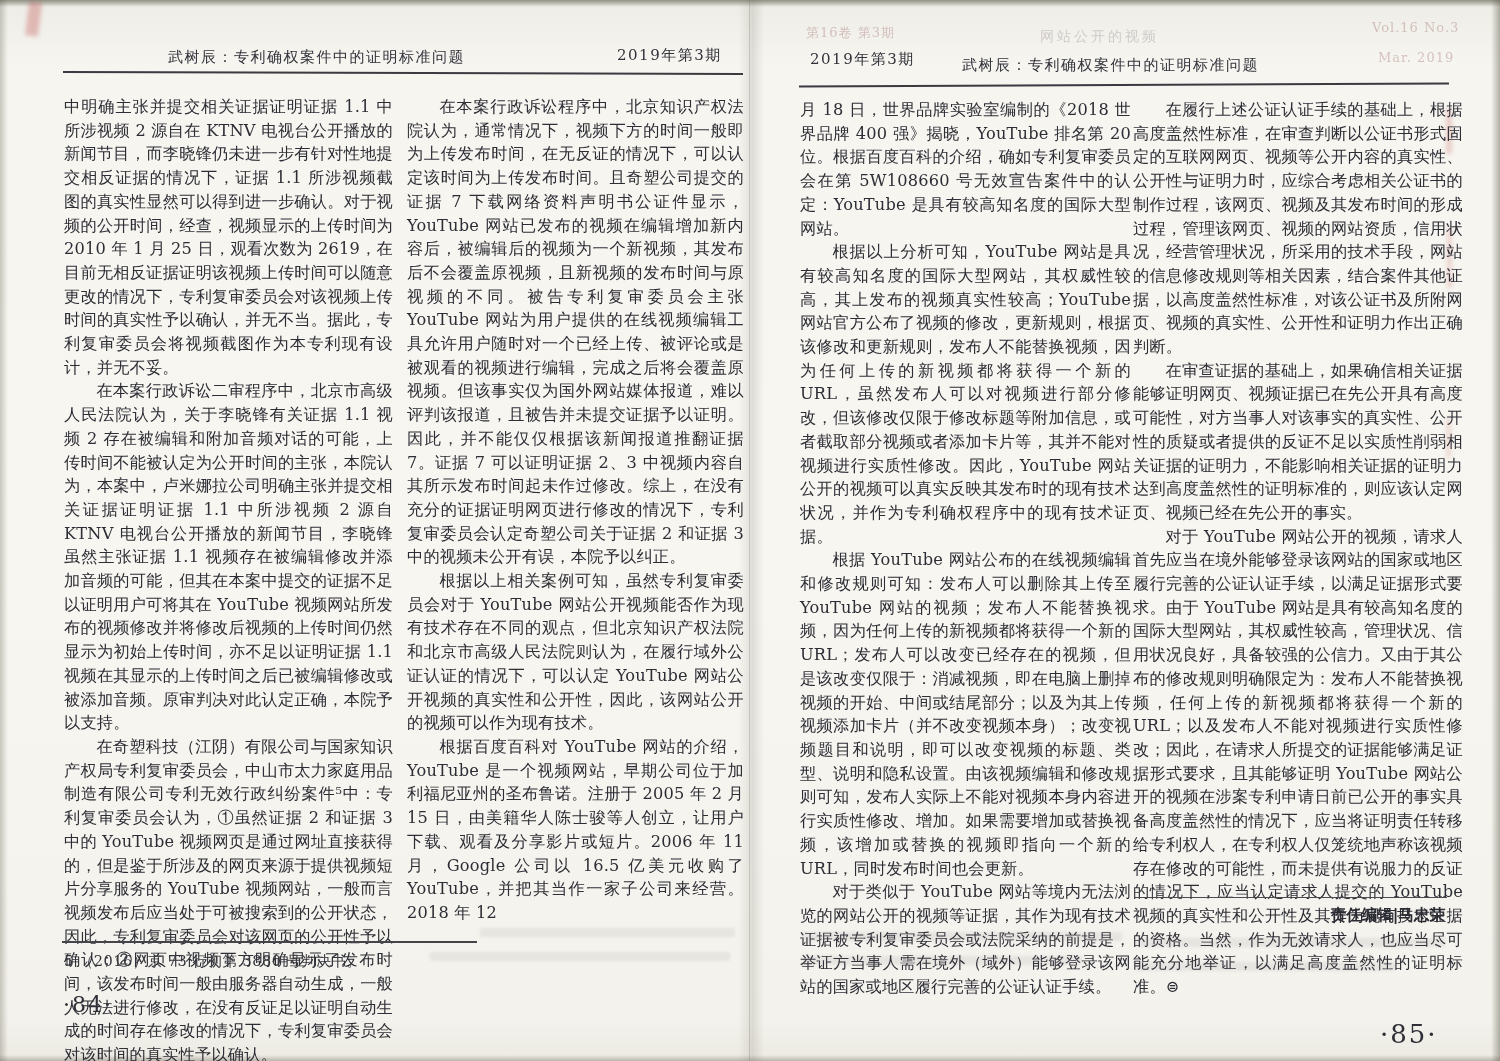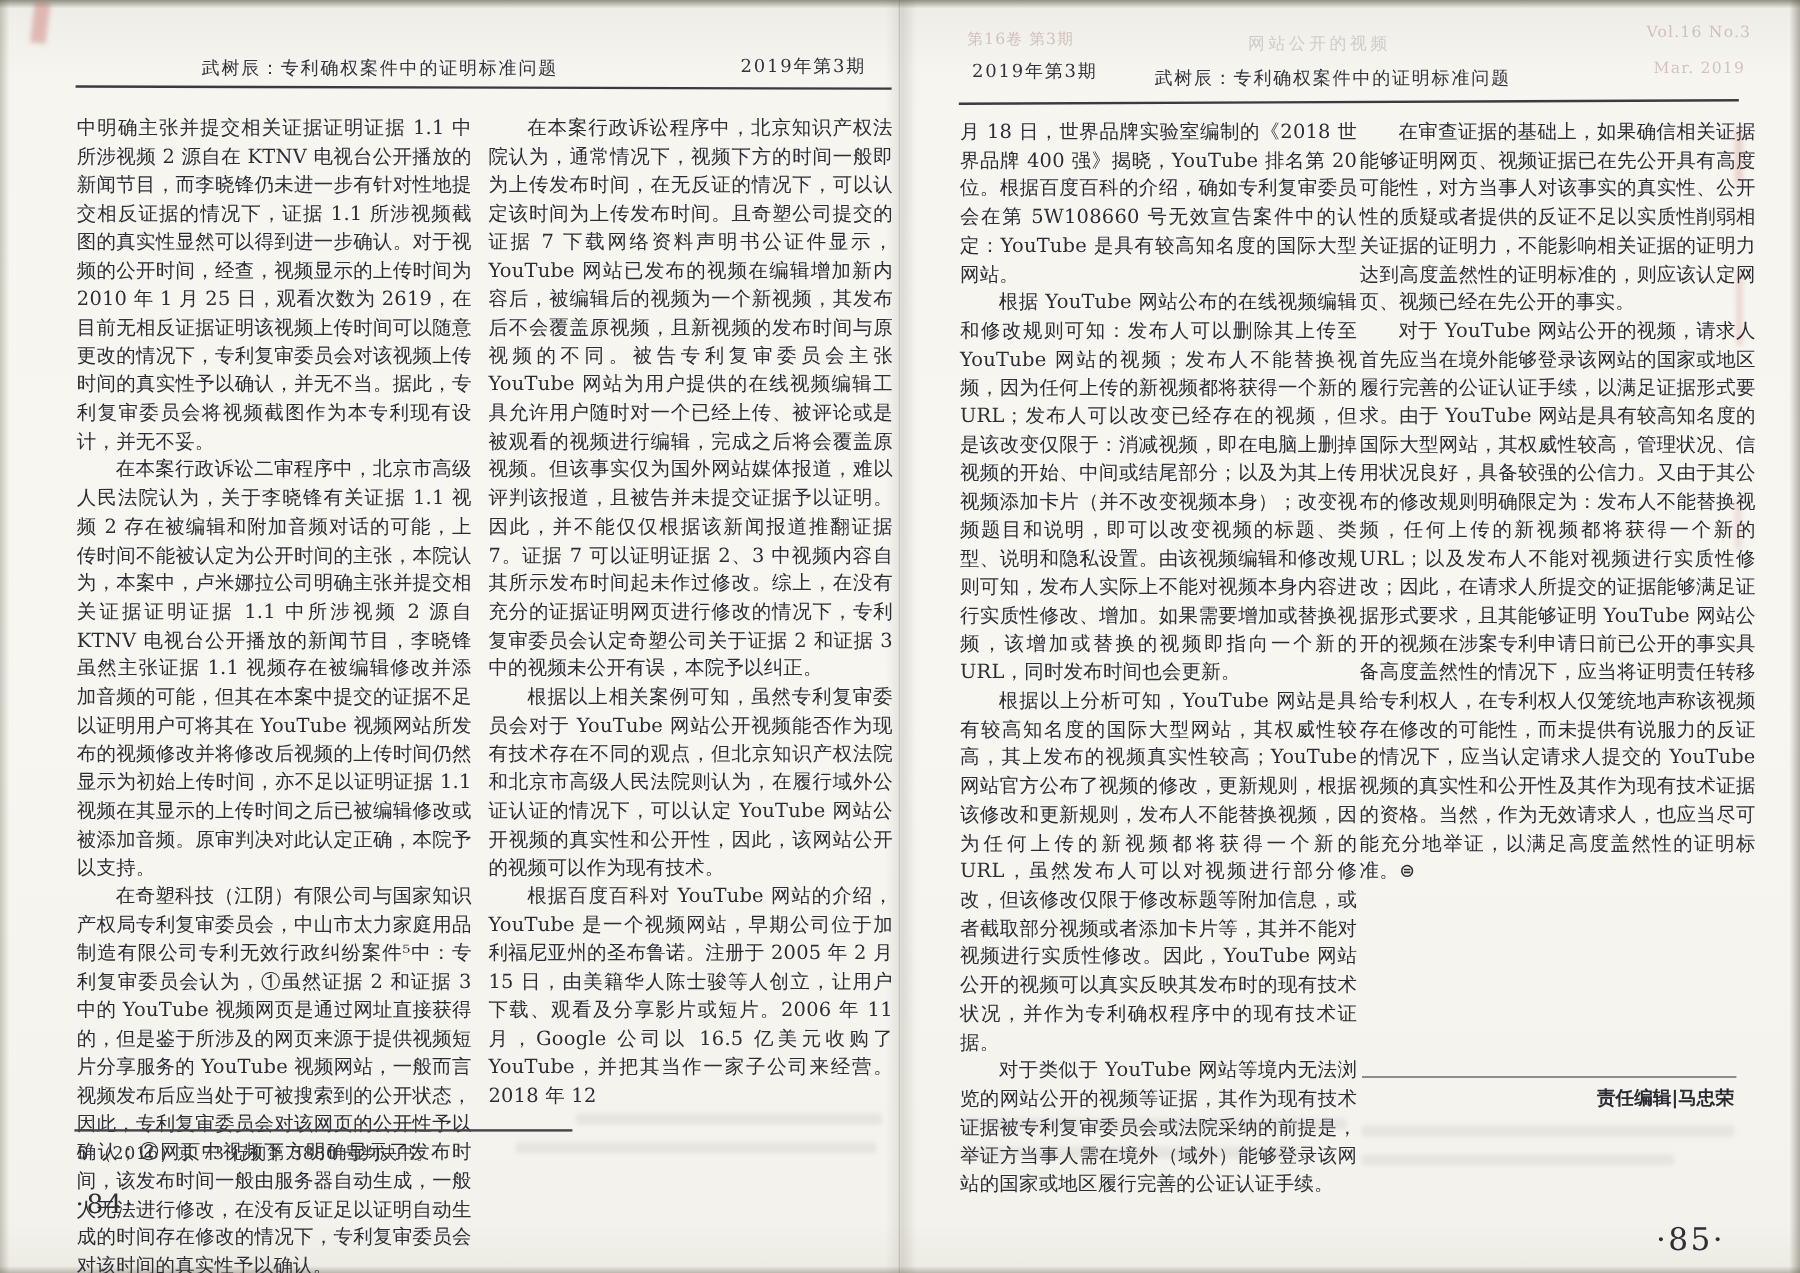--- a/index.html
+++ b/index.html
@@ -114,26 +114,27 @@
     <div class="bleed gray" style="left:1040px;top:28px;font-size:14px;letter-spacing:3px;">网站公开的视频</div>
     <div class="bleed" style="left:1372px;top:20px;">Vol.16   No.3</div>
     <div class="bleed" style="left:1378px;top:50px;">Mar.   2019</div>
 
     <div class="runhead" style="left:810px;top:50px;">2019年第3期</div>
     <div class="runhead" style="left:962px;top:56px;">武树辰：专利确权案件中的证明标准问题</div>
     <div class="rule rp-rule"></div>
 
     <div class="col c3">
       <p class="noindent">月 18 日，世界品牌实验室编制的《2018 世界品牌 400 强》揭晓，YouTube 排名第 20 位。根据百度百科的介绍，确如专利复审委员会在第 5W108660 号无效宣告案件中的认定：YouTube 是具有较高知名度的国际大型网站。</p>
+      <p>根据以上分析可知，YouTube 网站是具有较高知名度的国际大型网站，其权威性较高，其上发布的视频真实性较高；YouTube 网站官方公布了视频的修改，更新规则，根据该修改和更新规则，发布人不能替换视频，因为任何上传的新视频都将获得一个新的 URL，虽然发布人可以对视频进行部分修改，但该修改仅限于修改标题等附加信息，或者截取部分视频或者添加卡片等，其并不能对视频进行实质性修改。因此，YouTube 网站公开的视频可以真实反映其发布时的现有技术状况，并作为专利确权程序中的现有技术证据。</p>
       <p>根据 YouTube 网站公布的在线视频编辑和修改规则可知：发布人可以删除其上传至 YouTube 网站的视频；发布人不能替换视频，因为任何上传的新视频都将获得一个新的 URL；发布人可以改变已经存在的视频，但是该改变仅限于：消减视频，即在电脑上删掉视频的开始、中间或结尾部分；以及为其上传视频添加卡片（并不改变视频本身）；改变视频题目和说明，即可以改变视频的标题、类型、说明和隐私设置。由该视频编辑和修改规则可知，发布人实际上不能对视频本身内容进行实质性修改、增加。如果需要增加或替换视频，该增加或替换的视频即指向一个新的 URL，同时发布时间也会更新。</p>
-      <p>根据以上分析可知，YouTube 网站是具有较高知名度的国际大型网站，其权威性较高，其上发布的视频真实性较高；YouTube 网站官方公布了视频的修改，更新规则，根据该修改和更新规则，发布人不能替换视频，因为任何上传的新视频都将获得一个新的 URL，虽然发布人可以对视频进行部分修改，但该修改仅限于修改标题等附加信息，或者截取部分视频或者添加卡片等，其并不能对视频进行实质性修改。因此，YouTube 网站公开的视频可以真实反映其发布时的现有技术状况，并作为专利确权程序中的现有技术证据。</p>
       <p>对于类似于 YouTube 网站等境内无法浏览的网站公开的视频等证据，其作为现有技术证据被专利复审委员会或法院采纳的前提是，举证方当事人需在境外（域外）能够登录该网站的国家或地区履行完善的公证认证手续。</p>
     </div>
 
     <div class="col c4">
+      <p>在履行上述公证认证手续的基础上，根据高度盖然性标准，在审查判断以公证书形式固定的互联网网页、视频等公开内容的真实性、公开性与证明力时，应综合考虑相关公证书的制作过程，该网页、视频及其发布时间的形成过程，管理该网页、视频的网站资质，信用状况，经营管理状况，所采用的技术手段，网站的信息修改规则等相关因素，结合案件其他证据，以高度盖然性标准，对该公证书及所附网页、视频的真实性、公开性和证明力作出正确判断。</p>
       <p>在审查证据的基础上，如果确信相关证据能够证明网页、视频证据已在先公开具有高度可能性，对方当事人对该事实的真实性、公开性的质疑或者提供的反证不足以实质性削弱相关证据的证明力，不能影响相关证据的证明力达到高度盖然性的证明标准的，则应该认定网页、视频已经在先公开的事实。</p>
       <p>对于 YouTube 网站公开的视频，请求人首先应当在境外能够登录该网站的国家或地区履行完善的公证认证手续，以满足证据形式要求。由于 YouTube 网站是具有较高知名度的国际大型网站，其权威性较高，管理状况、信用状况良好，具备较强的公信力。又由于其公布的修改规则明确限定为：发布人不能替换视频，任何上传的新视频都将获得一个新的 URL；以及发布人不能对视频进行实质性修改；因此，在请求人所提交的证据能够满足证据形式要求，且其能够证明 YouTube 网站公开的视频在涉案专利申请日前已公开的事实具备高度盖然性的情况下，应当将证明责任转移给专利权人，在专利权人仅笼统地声称该视频存在修改的可能性，而未提供有说服力的反证的情况下，应当认定请求人提交的 YouTube 视频的真实性和公开性及其作为现有技术证据的资格。当然，作为无效请求人，也应当尽可能充分地举证，以满足高度盖然性的证明标准。⊜</p>
     </div>
 
     <div class="editor-rule"></div>
     <div class="editor">责任编辑|马忠荣</div>
     <div class="pagenum pn-right">·85·</div>
 
     <div class="bleed-bar" style="left:802px;top:932px;width:320px;"></div>
     <div class="bleed-bar" style="left:802px;top:956px;width:280px;"></div>

